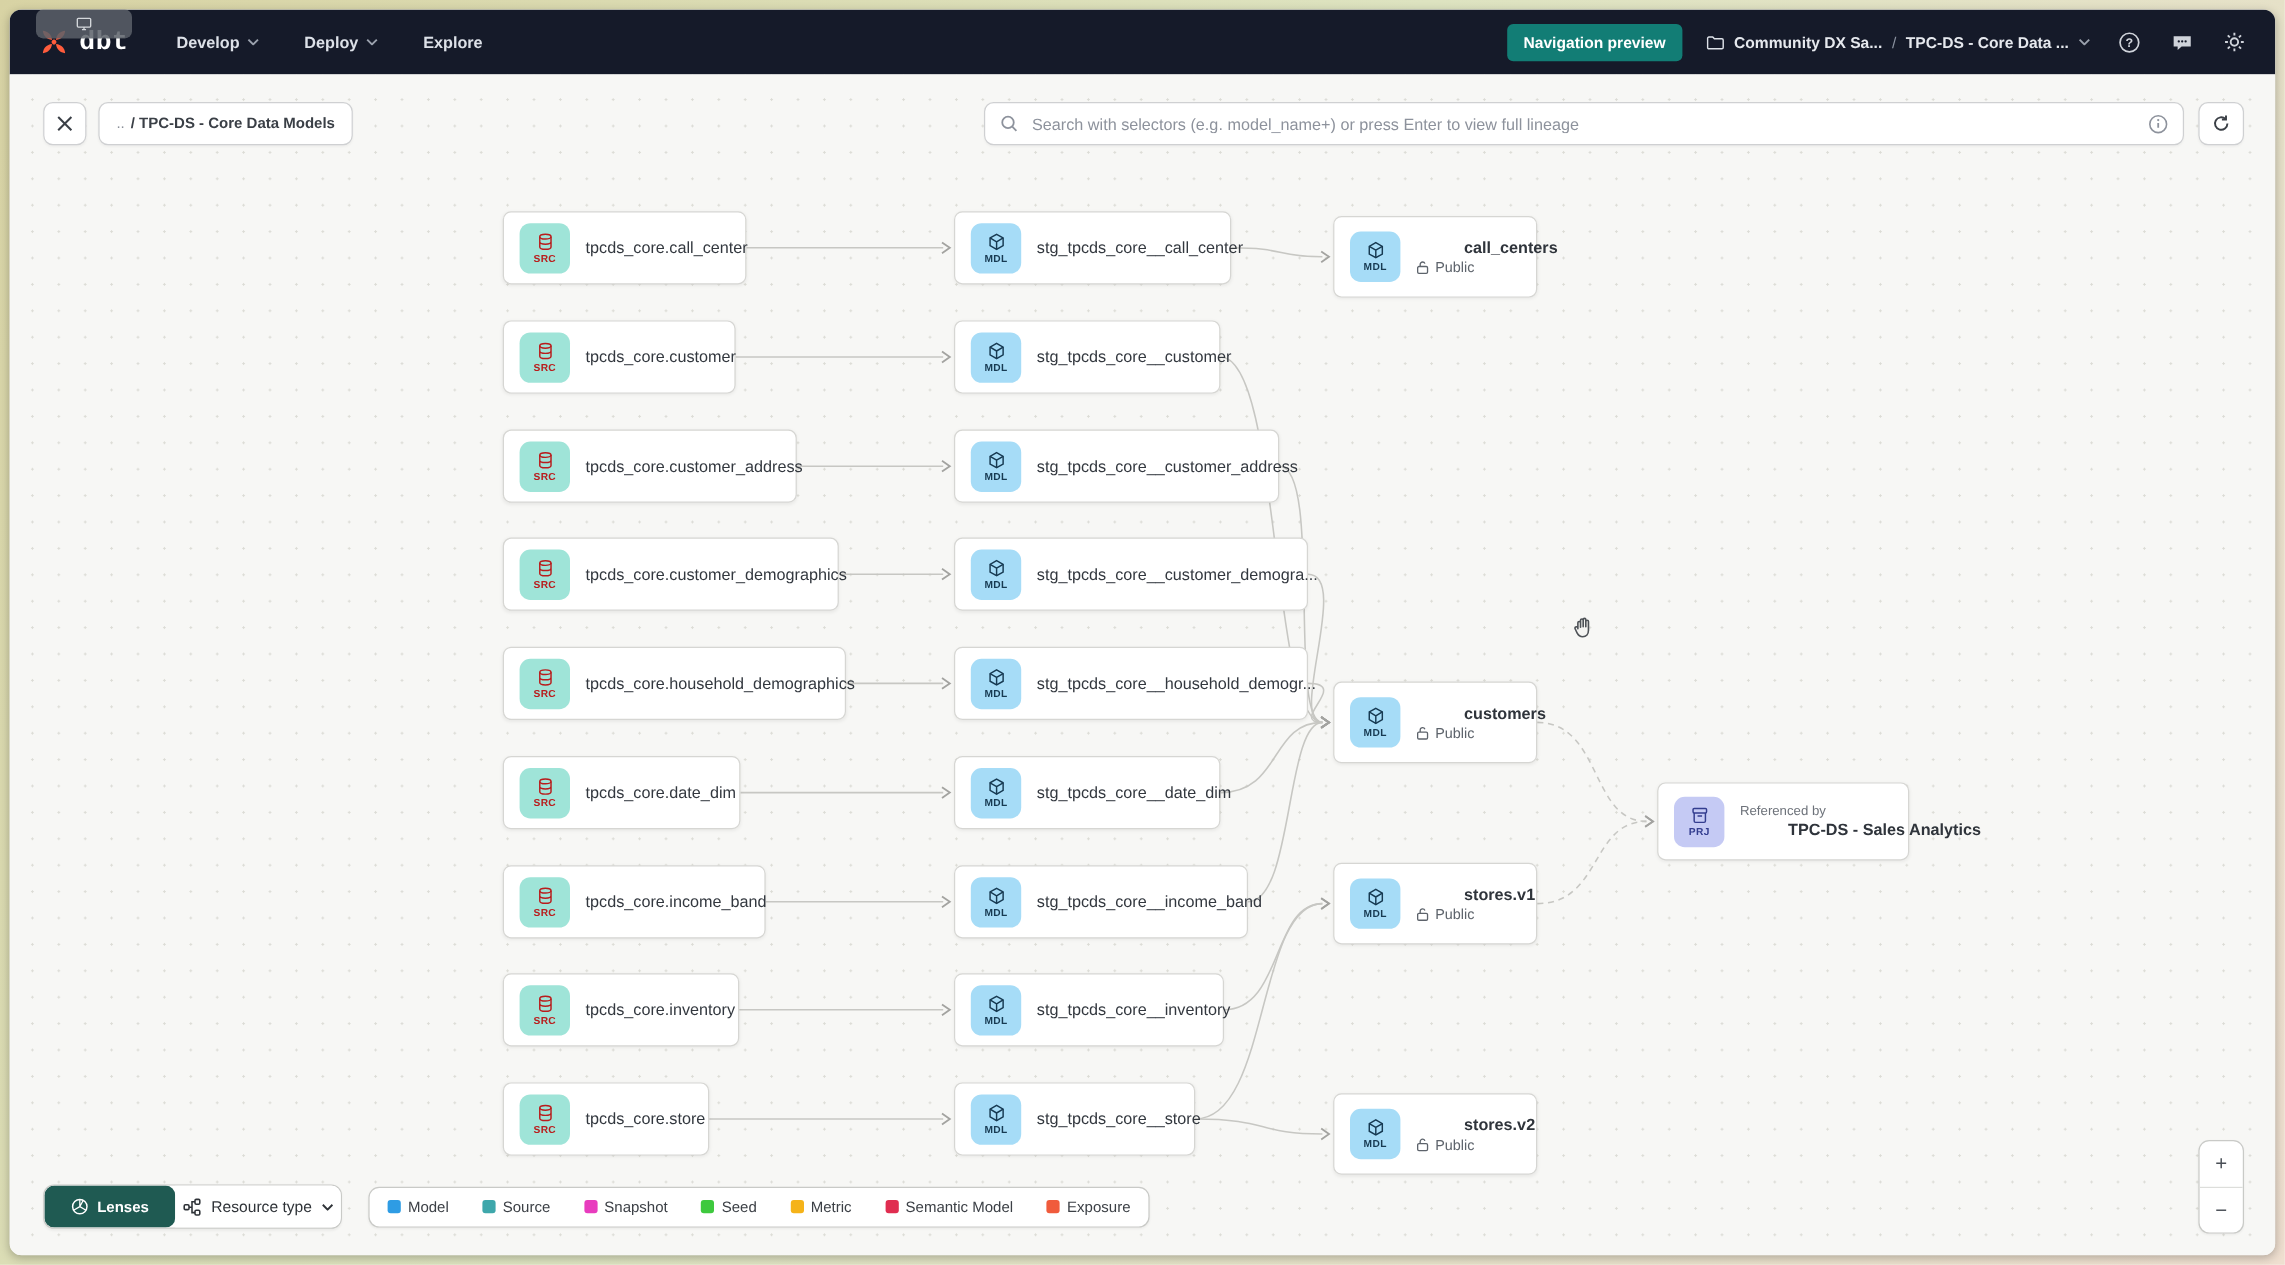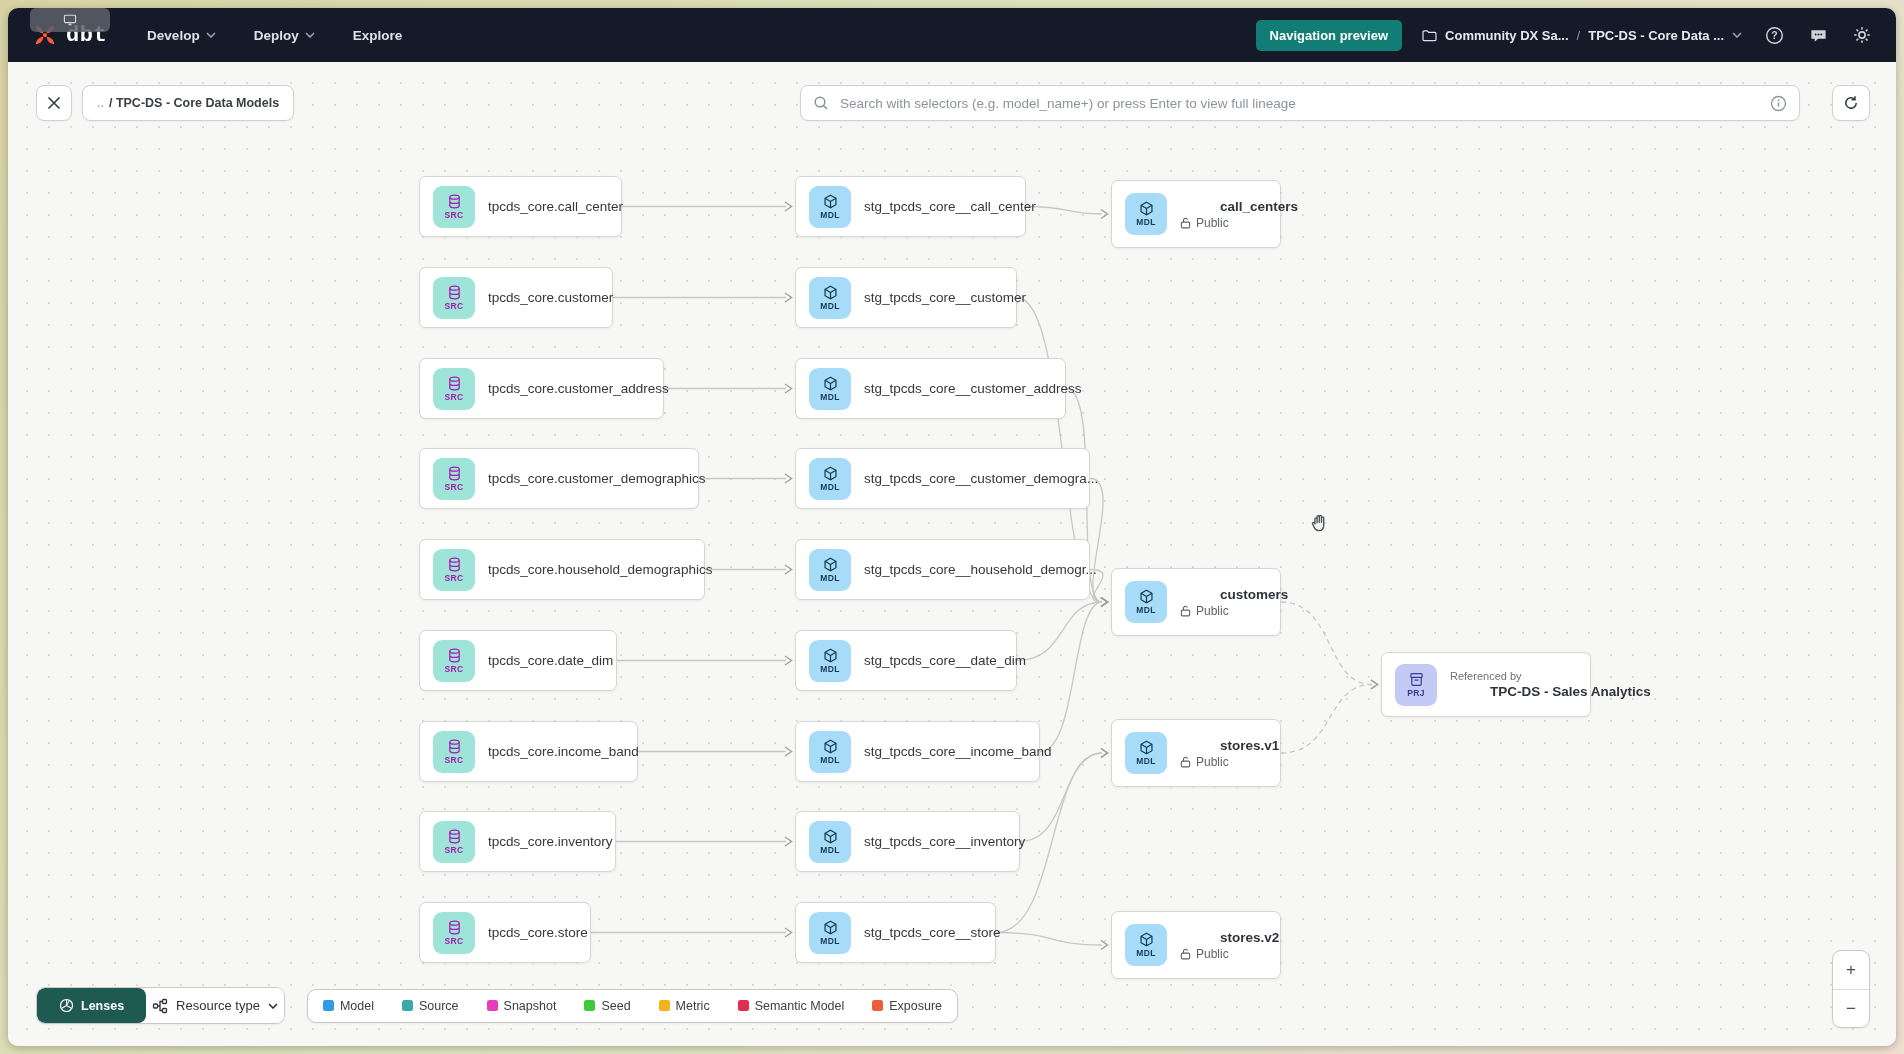--- a/index.html
+++ b/index.html
@@ -44,42 +44,42 @@
   
   .tbtn{
     position:absolute; background:#fff; border:1px solid #cfd0d2; border-radius:8px;
     display:flex; align-items:center; justify-content:center; cursor:pointer;
     color:#3a3f46; box-shadow:0 1px 2px rgba(0,0,0,.04);
   }
   .close-btn{ left:28px; top:23px; width:36px; height:36px; font-size:17px; }
   .path-chip{ left:74px; top:23px; height:36px; padding:0 14px; font-size:12.5px; font-weight:700; color:#3a3f46; cursor:default;}
   .path-dots{ color:#8a8f98; font-weight:400; margin-right:5px; }
   .search-wrap{
-    position:absolute; left:792px; top:23px; width:1000px; height:36px;
+    position:absolute; left:812px; top:23px; width:1000px; height:36px;
     background:#fff; border:1px solid #cfd0d2; border-radius:8px;
     display:flex; align-items:center; padding:0 12px; gap:9px;
     box-shadow:0 1px 2px rgba(0,0,0,.04);
   }
   .search-wrap input{
     flex:1; border:none; outline:none; font-size:13.5px; color:#3a3f46;
     font-family:inherit; background:transparent;
   }
   .search-wrap input::placeholder{ color:#8d929c; }
   .refresh-btn{ left:1824px; top:23px; width:38px; height:36px; }
   
   .gnode{
     position:absolute; background:#fff; border:1px solid #d6d6d3; border-radius:7px;
     display:flex; align-items:center; padding:0 13px; gap:13px;
     box-shadow:0 1px 3px rgba(20,20,20,.06); cursor:pointer;
   }
   .nicon{
     width:42px; height:42px; border-radius:9px; flex:0 0 auto;
     display:flex; flex-direction:column; align-items:center; justify-content:center; gap:1px;
   }
-  .kind-source .nicon{ background:#9fe4d8; color:#a21caf; }
+  .kind-source .nicon{ background:#9fe4d8; color:#b91c1c; }
   .kind-model .nicon, .kind-public .nicon{ background:#a6dcf7; color:#173a52; }
   .kind-project .nicon{ background:#c5caf4; color:#333d8f; }
   .nglyph{ display:flex; }
   .nbadge{ font-size:8.5px; font-weight:700; letter-spacing:.3px; }
   .ntext{ display:flex; flex-direction:column; justify-content:center; gap:2px; min-width:0; }
   .nlabel{ font-size:13.5px; color:#33383f; white-space:nowrap; }
   .kind-public .nlabel, .kind-project .nlabel{ font-weight:700; color:#2f343b;margin-left:40px; }
   .nsub{ font-size:11px; color:#6d727a; }
   .naccess{ display:flex; align-items:center; gap:5px; font-size:12px; color:#5d636b; }
   

